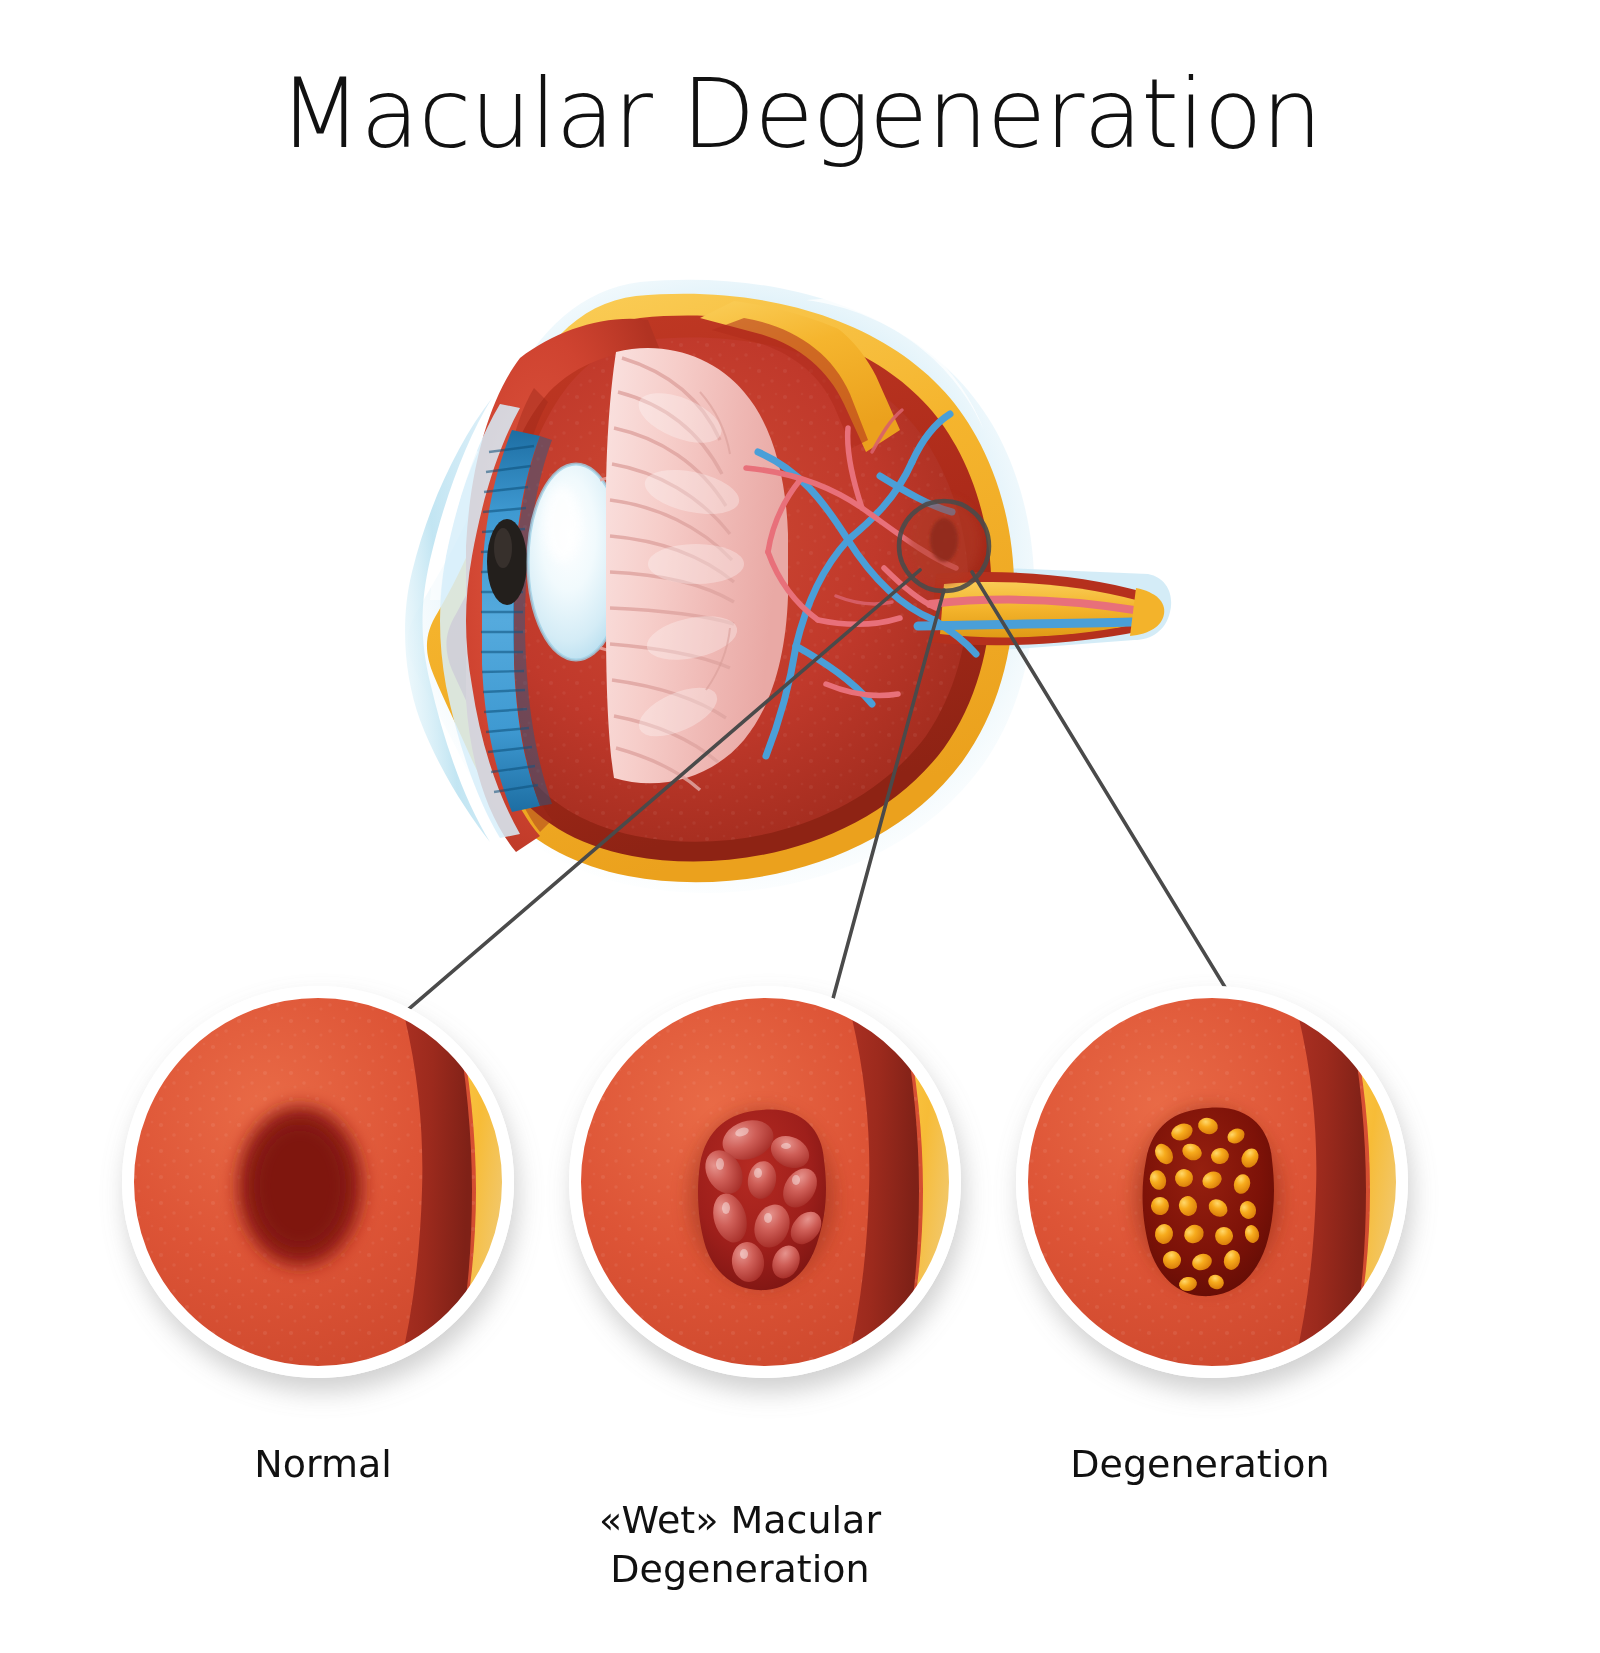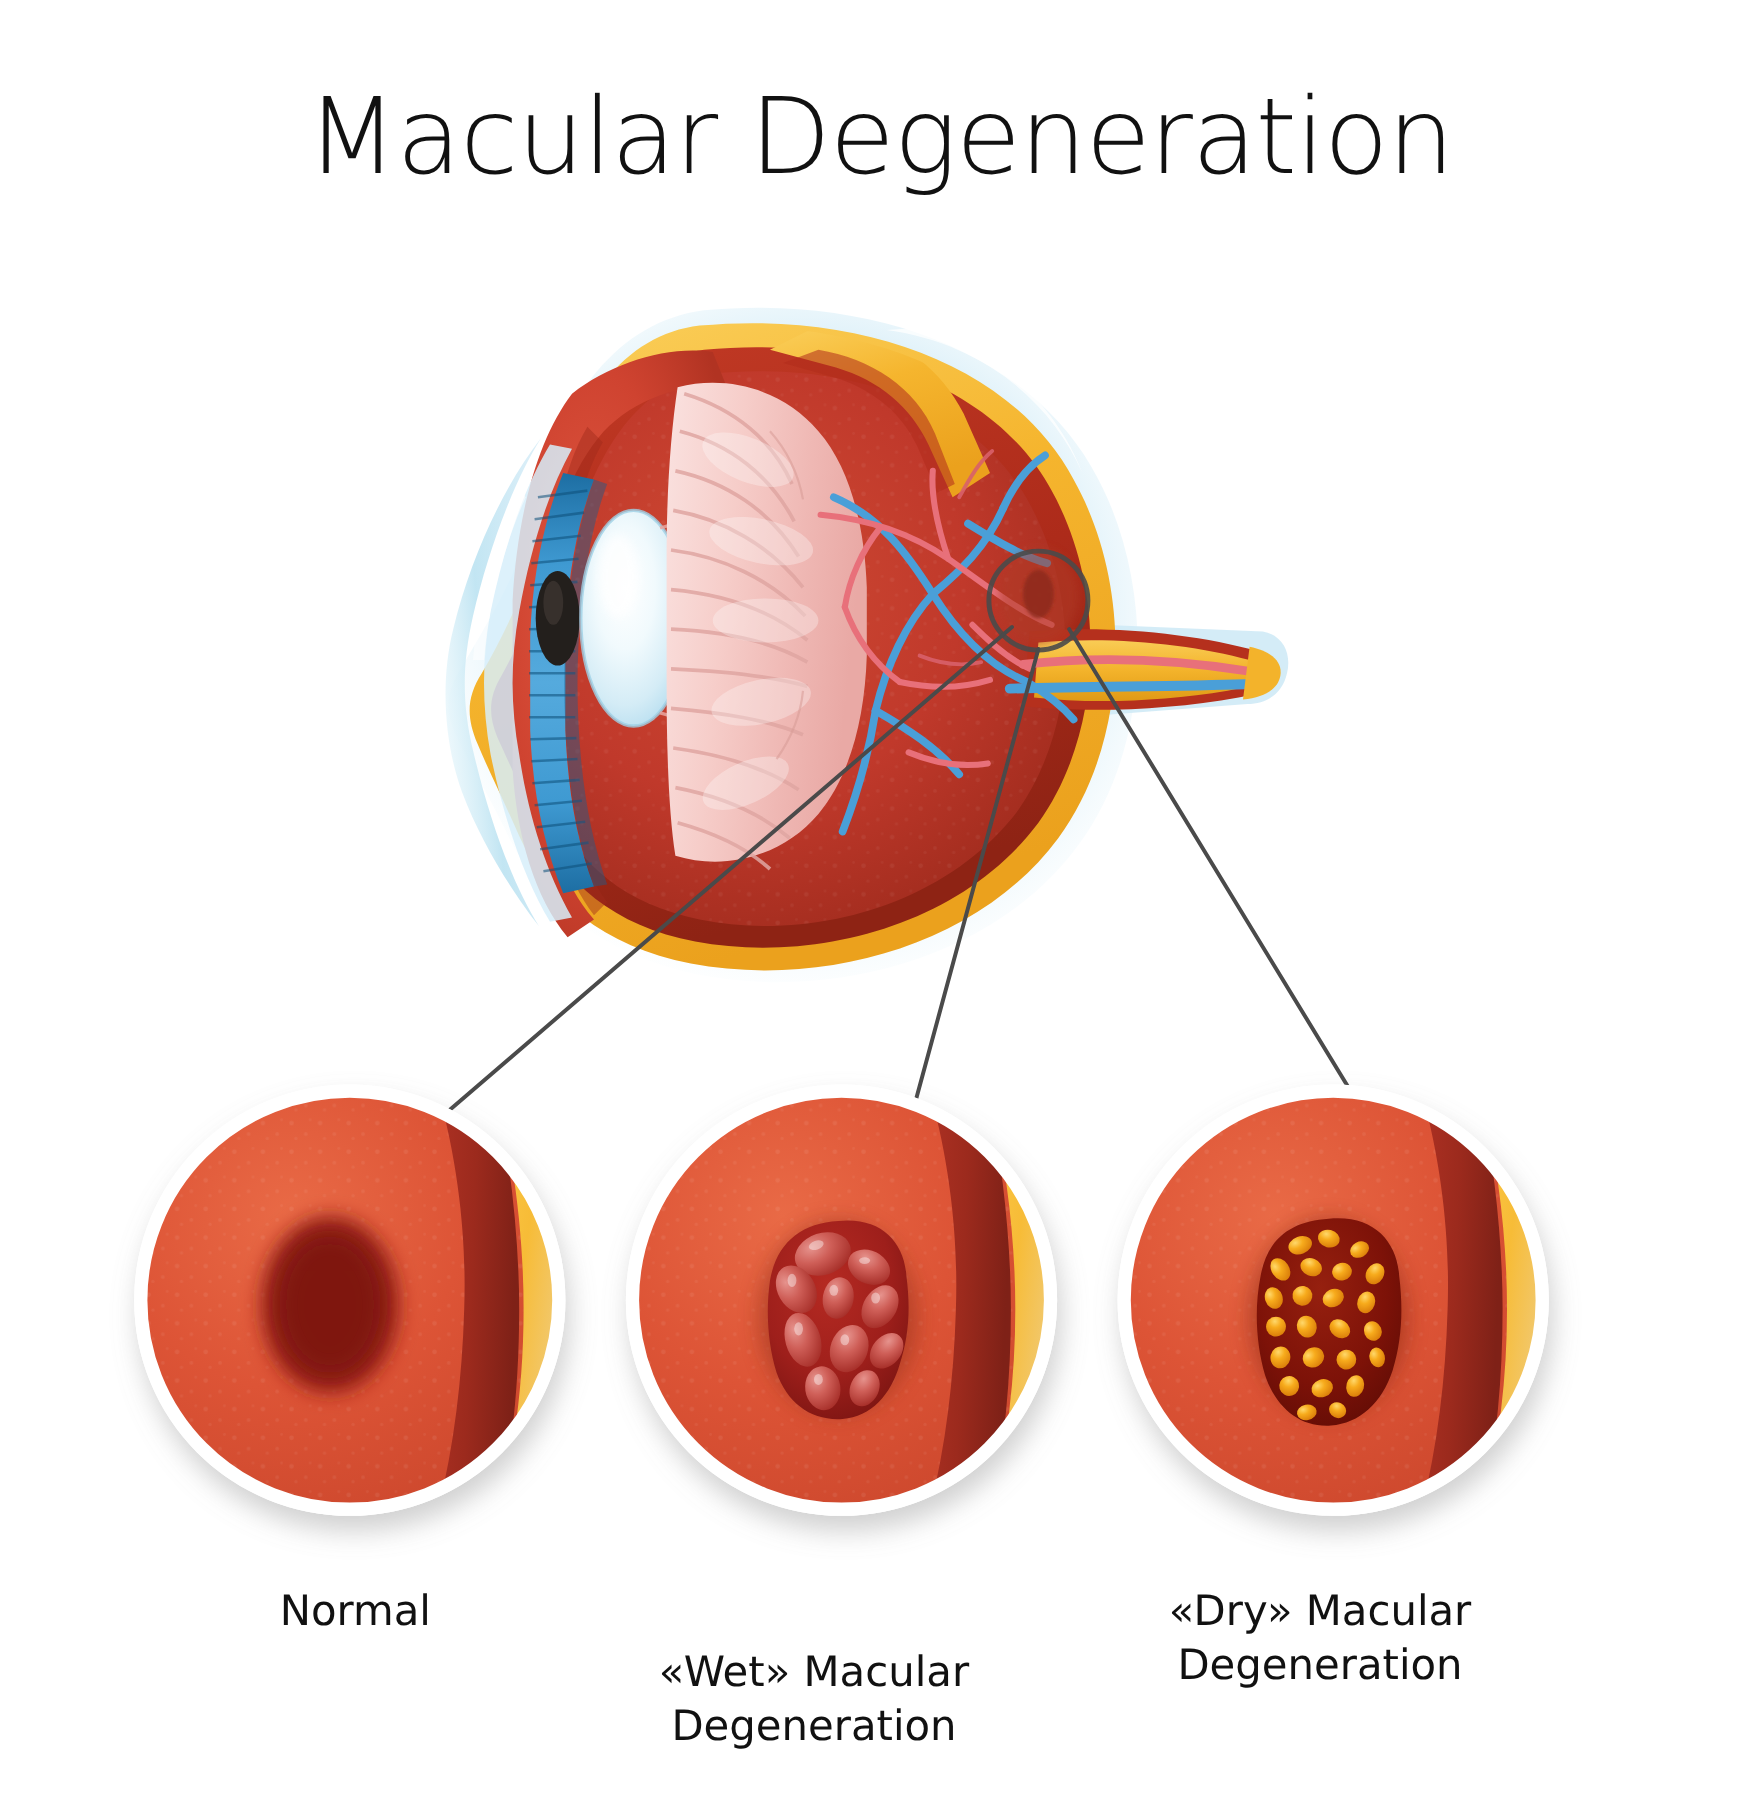--- a/index.html
+++ b/index.html
@@ -22,21 +22,21 @@
     left: 0; top: 0;
     width: 1600px;
     height: 1653px;
     background: #ffffff;
   }
 
   
   .page-title {
     position: absolute;
     left: 0;
-    top: 74px;
+    top: 64px;
     width: 1600px;
     text-align: center;
     font-size: 96px;
     font-weight: 300;
     letter-spacing: -1px;
     color: #111111;
     line-height: 1.05;
     white-space: nowrap;
   }
 
@@ -622,17 +622,16 @@
     <span class="ln">Normal</span>
     <span class="ln"></span>
   </div>
 
   <div class="caption caption-wet">
     <span class="ln">«Wet» Macular</span>
     <span class="ln">Degeneration</span>
   </div>
 
   <div class="caption caption-dry">
-    <span class="ln">«Dry» Macular</span>
     <span class="ln">Degeneration</span>
   </div>
 
 </div>
 
 </body></html>

